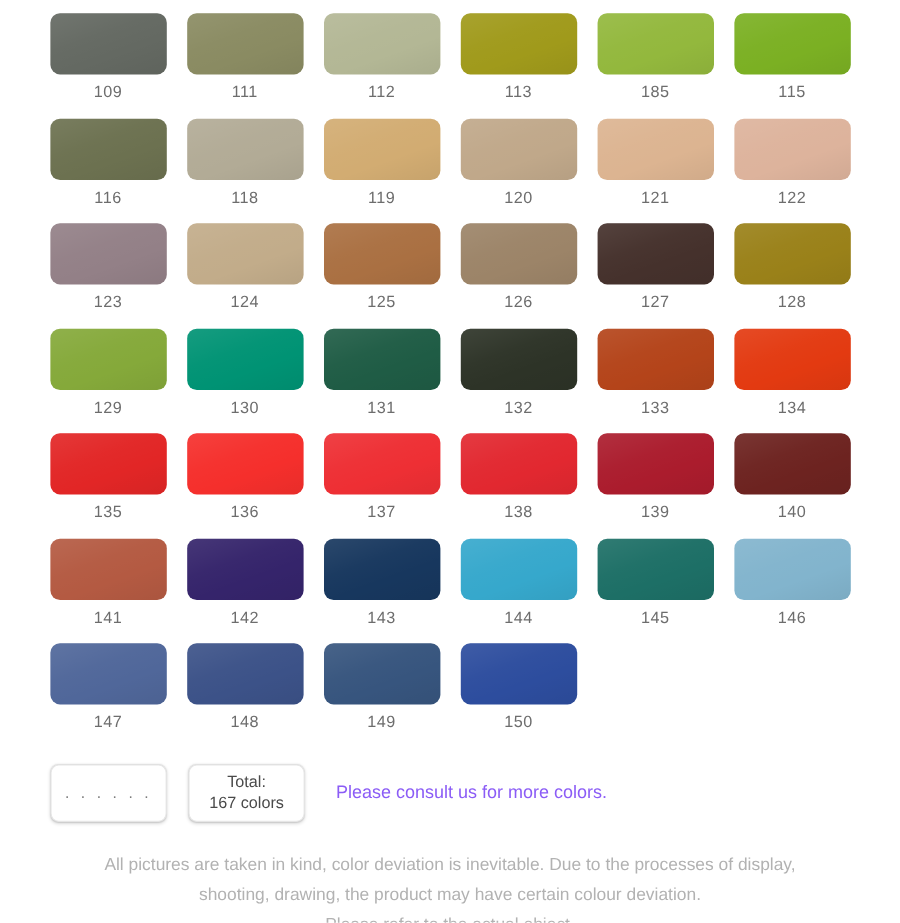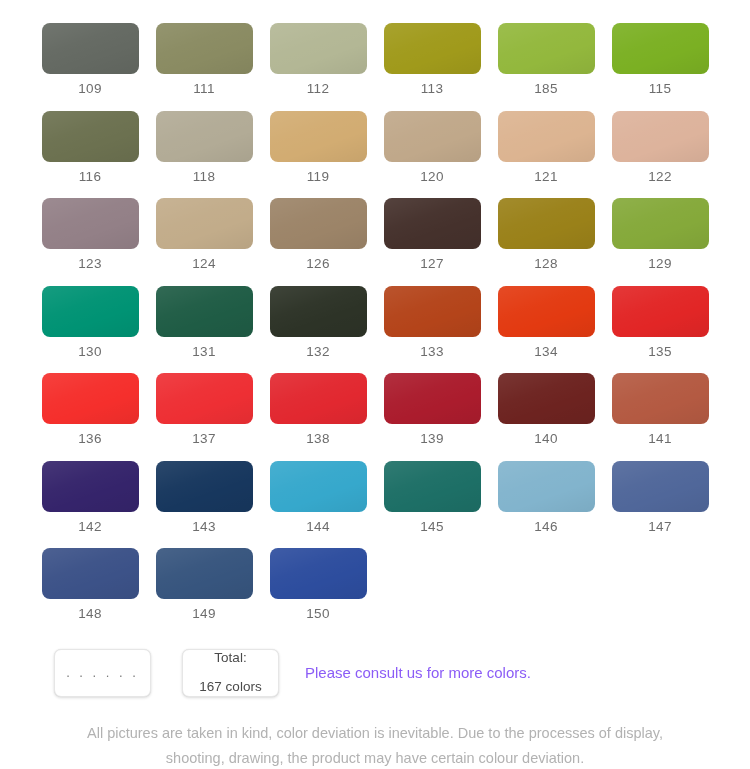--- a/index.html
+++ b/index.html
@@ -9,21 +9,21 @@
     height: 769px;
     background: #ffffff;
     font-family: "Liberation Sans", sans-serif;
     overflow: hidden;
   }
 
   .page {
     width: 750px;
     height: 769px;
     position: relative;
-    padding: 12px;
+    padding: 0;
   }
 
   
   .swatch-grid {
     display: grid;
     grid-template-columns: repeat(6, 97px);
     column-gap: 17px;
     row-gap: 0;
     justify-content: center;
     padding-top: 11px;
@@ -91,26 +91,25 @@
     width: 97px;
     height: 48px;
     font-size: 13px;
     color: #7b7b7b;
     letter-spacing: 3px;
   }
 
   .box-total {
     width: 97px;
     height: 48px;
-    margin-left: 31px;
+    margin-left: 18px;
     font-size: 13.5px;
     color: #4a4a4a;
     line-height: 1.25;
     flex-direction: column;
-    justify-content: space-between;
   }
 
   .consult-text {
     margin-left: 26px;
     font-size: 15px;
     color: #8b5cf6;
     white-space: nowrap;
   }
 
   
@@ -180,20 +179,24 @@
       </div>
       <div class="swatch-cell">
         <div class="swatch-chip" style="background-color: rgb(147, 128, 135);"></div>
         <div class="swatch-label">123</div>
       </div>
       <div class="swatch-cell">
         <div class="swatch-chip" style="background-color: rgb(194, 172, 138);"></div>
         <div class="swatch-label">124</div>
       </div>
       <div class="swatch-cell">
+        <div class="swatch-chip" style="background-color: rgb(170, 112, 66);"></div>
+        <div class="swatch-label">125</div>
+      </div>
+      <div class="swatch-cell">
         <div class="swatch-chip" style="background-color: rgb(156, 132, 104);"></div>
         <div class="swatch-label">126</div>
       </div>
       <div class="swatch-cell">
         <div class="swatch-chip" style="background-color: rgb(69, 49, 44);"></div>
         <div class="swatch-label">127</div>
       </div>
       <div class="swatch-cell">
         <div class="swatch-chip" style="background-color: rgb(154, 129, 25);"></div>
         <div class="swatch-label">128</div>

